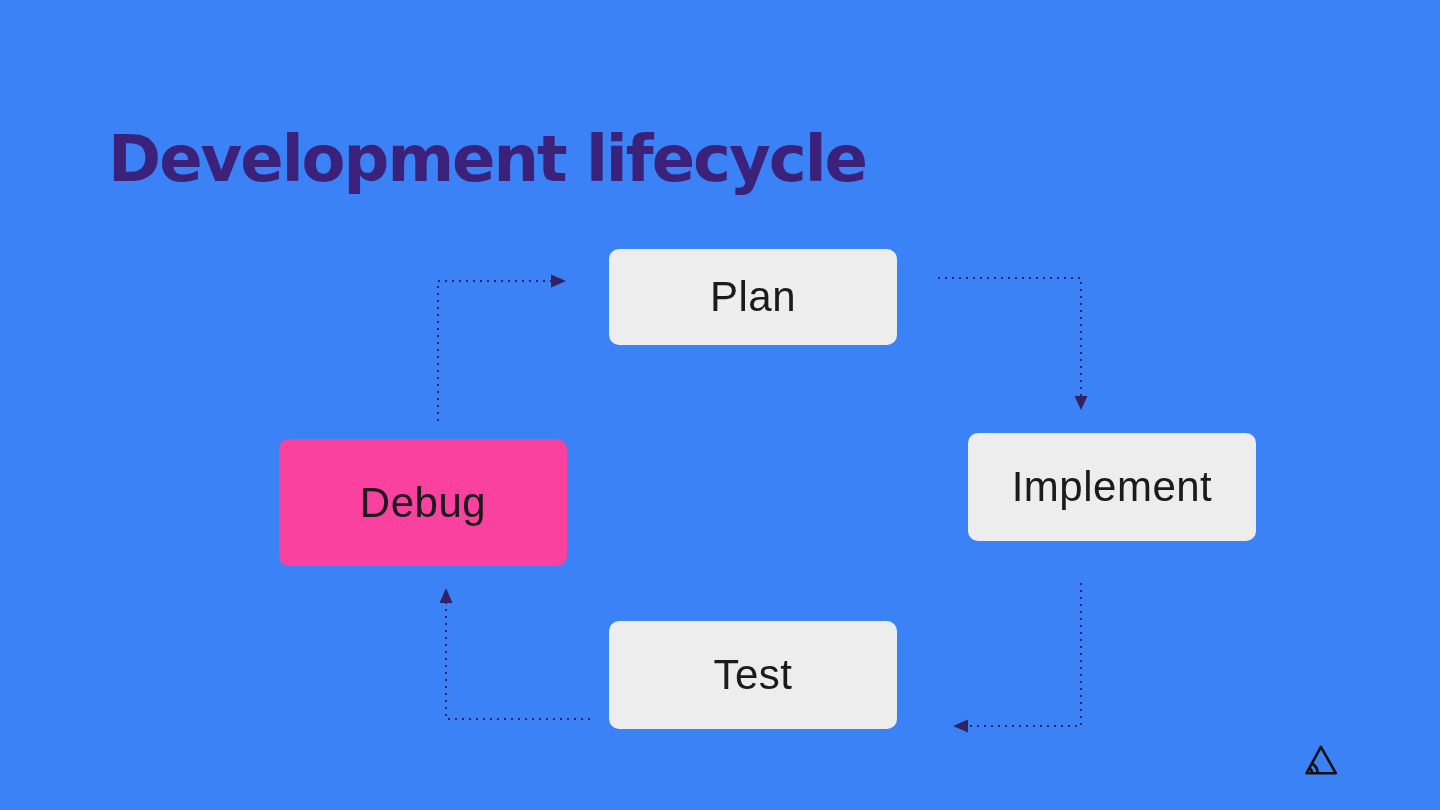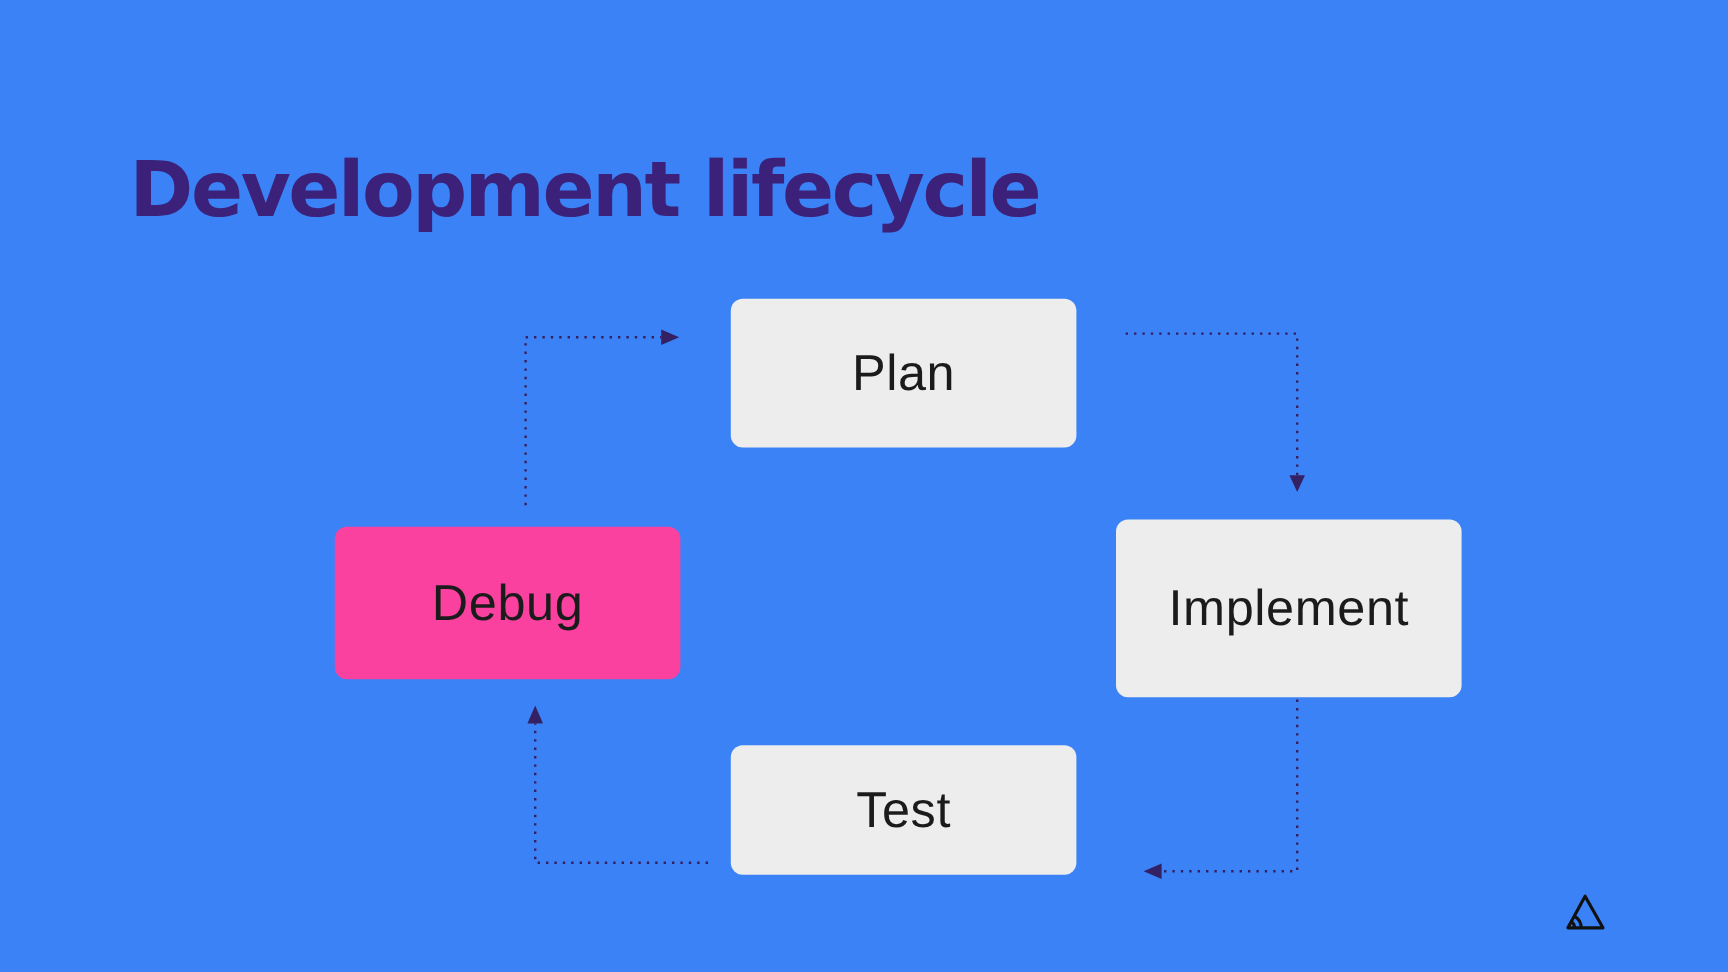--- a/index.html
+++ b/index.html
@@ -48,22 +48,22 @@
     align-items: center;
     justify-content: center;
   }
   .node-label {
     font-size: 42px;
     font-weight: 400;
     letter-spacing: 0.5px;
     line-height: 1;
     font-family: "Liberation Sans", sans-serif;
   }
-  .node-plan      { left: 609px; top: 249px; height: 124px; }
-  .node-implement { left: 930px; top: 433px; height: 148px; }
+  .node-plan      { left: 609px; top: 249px; height: 96px; }
+  .node-implement { left: 968px; top: 433px; height: 108px; }
   .node-test      { left: 609px; top: 621px; height: 108px; }
   .node-debug     { left: 279px; top: 439px; height: 127px; }
   .footer-logo {
     position: absolute;
     left: 1302px;
     top: 744px;
     width: 36px;
     height: 32px;
   }
 </style>

